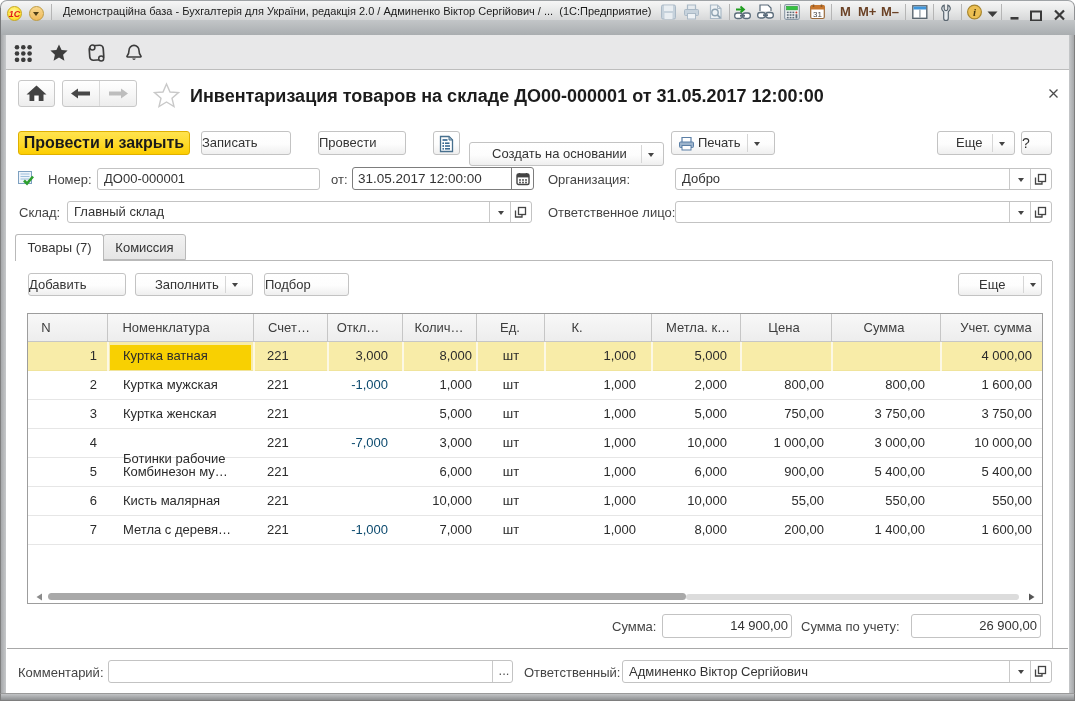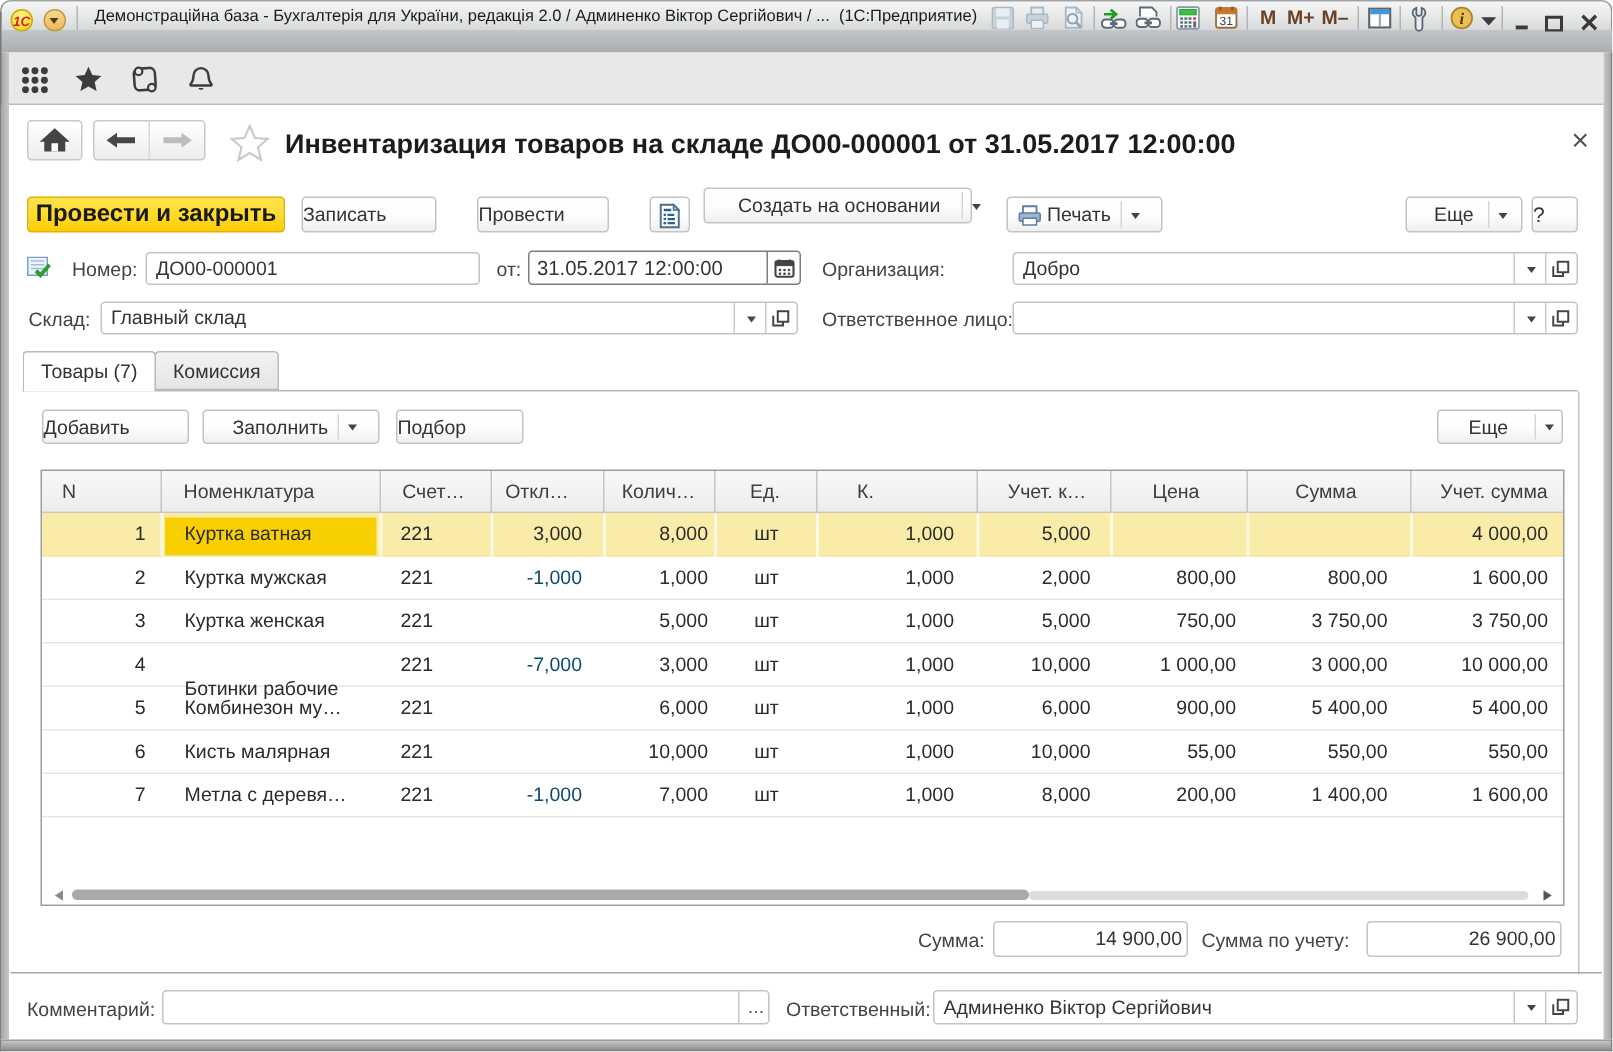--- a/index.html
+++ b/index.html
@@ -227,21 +227,21 @@
       <path d="M15 1.5 v3.5 h3.5 Z" fill="#b8cddd" stroke="#48708e" stroke-width="1"></path>
       <path d="M8.5 5 h5" stroke="#2e618c" stroke-width="1.6"></path>
       <circle cx="9.2" cy="8.2" r="0.9" fill="#2e618c"></circle>
       <path d="M11 8.2 h4.5" stroke="#2e618c" stroke-width="1.5"></path>
       <circle cx="9.2" cy="11" r="0.9" fill="#2e618c"></circle>
       <path d="M11 11 h5" stroke="#2e618c" stroke-width="1.5"></path>
       <circle cx="9.2" cy="13.8" r="0.9" fill="#2e618c"></circle>
       <path d="M11 13.8 h5" stroke="#2e618c" stroke-width="1.5"></path>
     </svg>
   </div>
-<div class="abs btn" style="left:469px;top:125px;width:179px;height:24px;line-height:22px;text-align:left;padding-left:22px">Создать на основании<span class="dv" style="left:171px"></span><span class="caret" style="left:178px;top:10px"></span></div>
+<div class="abs btn" style="left:469px;top:142px;width:195px;height:24px;line-height:22px;text-align:left;padding-left:22px">Создать на основании<span class="dv" style="left:171px"></span><span class="caret" style="left:178px;top:10px"></span></div>
 <div class="abs btn" style="left:671px;top:131px;width:104px;height:24px;line-height:22px;text-align:left;padding-left:26px">Печать<span class="dv" style="left:75px"></span><span class="caret" style="left:82px;top:10px"></span>
   <svg class="abs" style="left:6px;top:4px" width="17" height="15">
       <path d="M4 6 L4 1.5 L13 1.5 L13 6" fill="#fff" stroke="#5b7fa6" stroke-width="1.2"></path>
       <rect x="1.5" y="6" width="14" height="5.5" rx="1" fill="#9db4cc" stroke="#5b7fa6" stroke-width="1"></rect>
       <rect x="4" y="9.5" width="9" height="4.5" fill="#fff" stroke="#5b7fa6" stroke-width="1"></rect>
     </svg>
 </div>
 <div class="abs btn" style="left:937px;top:131px;width:78px;height:24px;line-height:22px;text-align:left;padding-left:18px">Еще<span class="dv" style="left:54px"></span><span class="caret" style="left:61px;top:10px"></span></div>
 <div class="abs btn" style="left:1021px;top:131px;width:31px;height:24px;line-height:22px;font-size:14px">?</div>
 
@@ -311,21 +311,21 @@
       <div class="hsep" style="left: 712px;"></div>
       <div class="hsep" style="left: 803px;"></div>
       <div class="hsep" style="left: 912px;"></div>
       <div class="hlbl" style="left: -62px; width: 160px;">N</div>
       <div class="hlbl" style="left: 58px; width: 160px;">Номенклатура</div>
       <div class="hlbl" style="left: 181px; width: 160px;">Счет…</div>
       <div class="hlbl" style="left: 250px; width: 160px;">Откл…</div>
       <div class="hlbl" style="left: 331px; width: 160px;">Колич…</div>
       <div class="hlbl" style="left: 402px; width: 160px;">Ед.</div>
       <div class="hlbl" style="left: 469px; width: 160px;">К.</div>
-      <div class="hlbl" style="left: 590px; width: 160px;">Учет. к…</div>
+      <div class="hlbl" style="left: 590px; width: 160px;">Метла. к…</div>
       <div class="hlbl" style="left: 676px; width: 160px;">Цена</div>
       <div class="hlbl" style="left: 776px; width: 160px;">Сумма</div>
       <div class="hlbl" style="left: 888px; width: 160px;">Учет. сумма</div>
     </div>
   <div id="rows">
       <div class="trow" style="top: 28px; background: rgb(248, 236, 168); border-bottom-color: rgb(240, 228, 156);">
         <div class="cell num" style="left: 0px; width: 69px;">1</div>
         <div class="abs" style="left: 82px; top: 3px; width: 141px; height: 25px; background: rgb(248, 208, 2);"></div>
         <div class="cell " style="left: 95px; width: 131px;">Куртка ватная</div>
         <div class="cell " style="left: 239px; width: 61px;">221</div>

